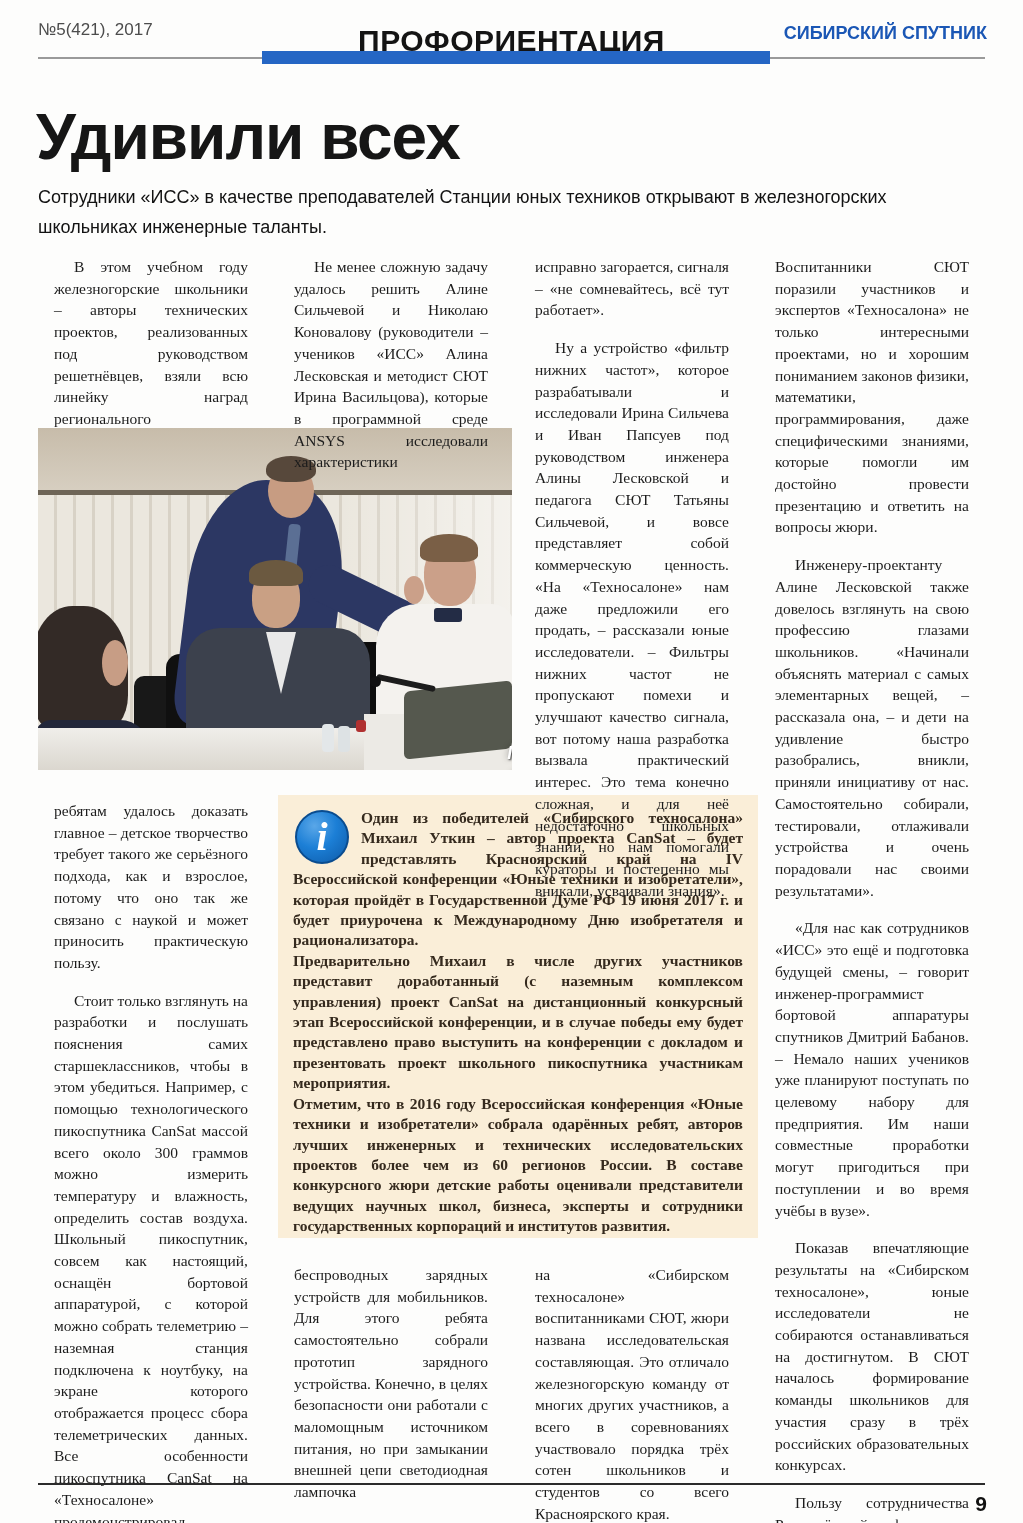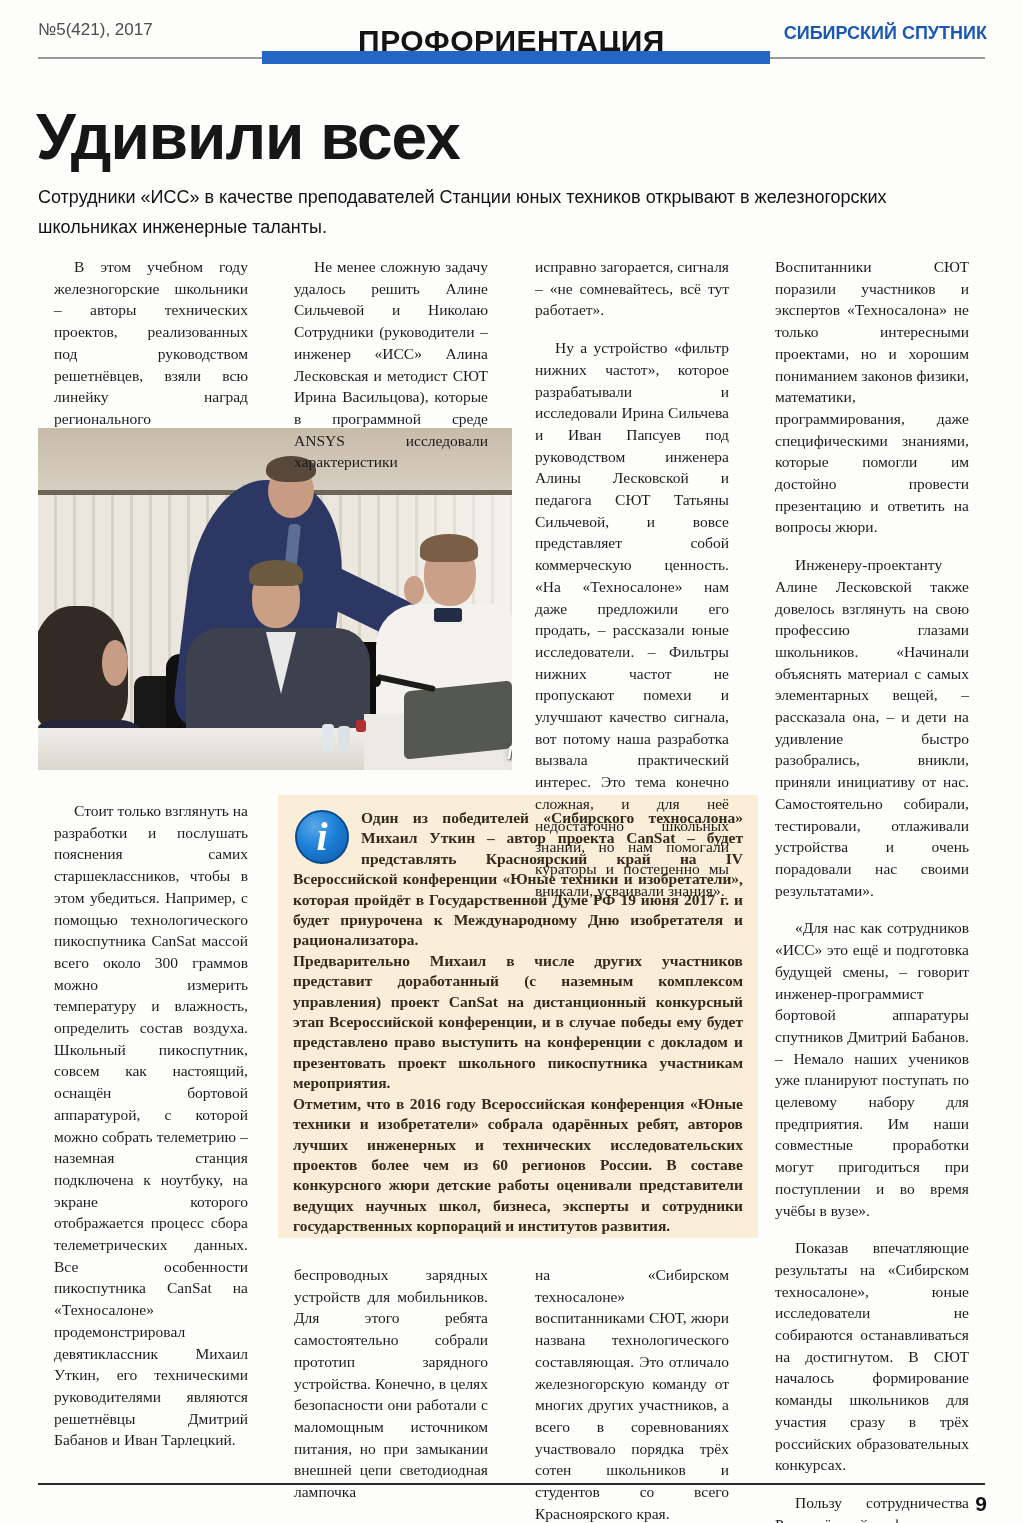--- a/index.html
+++ b/index.html
@@ -139,45 +139,46 @@
     <div class="ph-bottle2"></div>
     <div class="ph-redcap"></div>
     <div class="ph-caption">
       <span>Победители и призеры «Техносалона»</span>
         <br>
       <span>на приёме у главы ЗАТО В. Медведева</span>
     </div>
   </div>
 
   <div class="col c1b">
+    <p>ребятам удалось доказать главное – детское творчество требует такого же серьёзного подхода, как и взрослое, потому что оно так же связано с наукой и может приносить практическую пользу.</p>
     <p class="ind">Стоит только взглянуть на разработки и послушать пояснения самих старшеклассников, чтобы в этом убедиться. Например, с помощью технологического пикоспутника CanSat массой всего около 300 граммов можно измерить температуру и влажность, определить состав воздуха. Школьный пикоспутник, совсем как настоящий, оснащён бортовой аппаратурой, с которой можно собрать телеметрию – наземная станция подключена к ноутбуку, на экране которого отображается процесс сбора телеметрических данных. Все особенности пикоспутника CanSat на «Техносалоне» продемонстрировал девятиклассник Михаил Уткин, его техническими руководителями являются решетнёвцы Дмитрий Бабанов и Иван Тарлецкий.</p>
   </div>
 
   <div class="col c2a">
-    <p class="ind">Не менее сложную задачу удалось решить Алине Сильчевой и Николаю Сотрудники (руководители – инженер «ИСС» Алина Лесковская и методист СЮТ Ирина Васильцова), которые в программной среде ANSYS исследовали характеристики</p>
+    <p class="ind">Не менее сложную задачу удалось решить Алине Сильчевой и Николаю Коновалову (руководители – учеников «ИСС» Алина Лесковская и методист СЮТ Ирина Васильцова), которые в программной среде ANSYS исследовали характеристики</p>
   </div>
 
   <div class="infobox">
     <div class="info-icon">i</div>
     <p>Один из победителей «Сибирского техносалона» Михаил Уткин – автор проекта CanSat – будет представлять Красноярский край на IV Всероссийской конференции «Юные техники и изобретатели», которая пройдёт в Государственной Думе РФ 19 июня 2017 г. и будет приурочена к Международному Дню изобретателя и рационализатора.</p>
     <p>Предварительно Михаил в числе других участников представит доработанный (с наземным комплексом управления) проект CanSat на дистанционный конкурсный этап Всероссийской конференции, и в случае победы ему будет представлено право выступить на конференции с докладом и презентовать проект школьного пикоспутника участникам мероприятия.</p>
     <p>Отметим, что в 2016 году Всероссийская конференция «Юные техники и изобретатели» собрала одарённых ребят, авторов лучших инженерных и технических исследовательских проектов более чем из 60 регионов России. В составе конкурсного жюри детские работы оценивали представители ведущих научных школ, бизнеса, эксперты и сотрудники государственных корпораций и институтов развития.</p>
   </div>
 
   <div class="col c2b">
     <p>беспроводных зарядных устройств для мобильников. Для этого ребята самостоятельно собрали прототип зарядного устройства. Конечно, в целях безопасности они работали с маломощным источником питания, но при замыкании внешней цепи светодиодная лампочка</p>
   </div>
 
   <div class="col c3a">
     <p>исправно загорается, сигналя – «не сомневайтесь, всё тут работает».</p>
     <p class="ind">Ну а устройство «фильтр нижних частот», которое разрабатывали и исследовали Ирина Сильчева и Иван Папсуев под руководством инженера Алины Лесковской и педагога СЮТ Татьяны Сильчевой, и вовсе представляет собой коммерческую ценность. «На «Техносалоне» нам даже предложили его продать, – рассказали юные исследователи. – Фильтры нижних частот не пропускают помехи и улучшают качество сигнала, вот потому наша разработка вызвала практический интерес. Это тема конечно сложная, и для неё недостаточно школьных знаний, но нам помогали кураторы и постепенно мы вникали, усваивали знания».</p>
   </div>
 
   <div class="col c3b">
-    <p>на «Сибирском техносалоне» воспитанниками СЮТ, жюри названа технологического составляющая. Это отличало железногорскую команду от многих других участников, а всего в соревнованиях участвовало порядка трёх сотен школьников и студентов со всего Красноярского края.</p>
+    <p>на «Сибирском техносалоне» воспитанниками СЮТ, жюри названа исследовательская составляющая. Это отличало железногорскую команду от многих других участников, а всего в соревнованиях участвовало порядка трёх сотен школьников и студентов со всего Красноярского края.</p>
   </div>
 
   <div class="col c4a">
     <p>Воспитанники СЮТ поразили участников и экспертов «Техносалона» не только интересными проектами, но и хорошим пониманием законов физики, математики, программирования, даже специфическими знаниями, которые помогли им достойно провести презентацию и ответить на вопросы жюри.</p>
     <p class="ind">Инженеру-проектанту Алине Лесковской также довелось взглянуть на свою профессию глазами школьников. «Начинали объяснять материал с самых элементарных вещей, – рассказала она, – и дети на удивление быстро разобрались, вникли, приняли инициативу от нас. Самостоятельно собирали, тестировали, отлаживали устройства и очень порадовали нас своими результатами».</p>
     <p class="ind">«Для нас как сотрудников «ИСС» это ещё и подготовка будущей смены, – говорит инженер-программист бортовой аппаратуры спутников Дмитрий Бабанов. – Немало наших учеников уже планируют поступать по целевому набору для предприятия. Им наши совместные проработки могут пригодиться при поступлении и во время учёбы в вузе».</p>
     <p class="ind">Показав впечатляющие результаты на «Сибирском техносалоне», юные исследователи не собираются останавливаться на достигнутом. В СЮТ началось формирование команды школьников для участия сразу в трёх российских образовательных конкурсах.</p>
     <p class="ind">Пользу сотрудничества Решетнёвской фирмы с учебными учреждениями подчеркнул глава ЗАТО Вадим Медведев в ходе встречи с юными исследователями и их наставниками в городской администрации. «Такая преемственность и городу в целом приносит пользу, обеспечивает его развитие», – сказал Вадим Викторович и пожелал ребятам и их преподавателям новых успехов.</p>
   </div>
 

